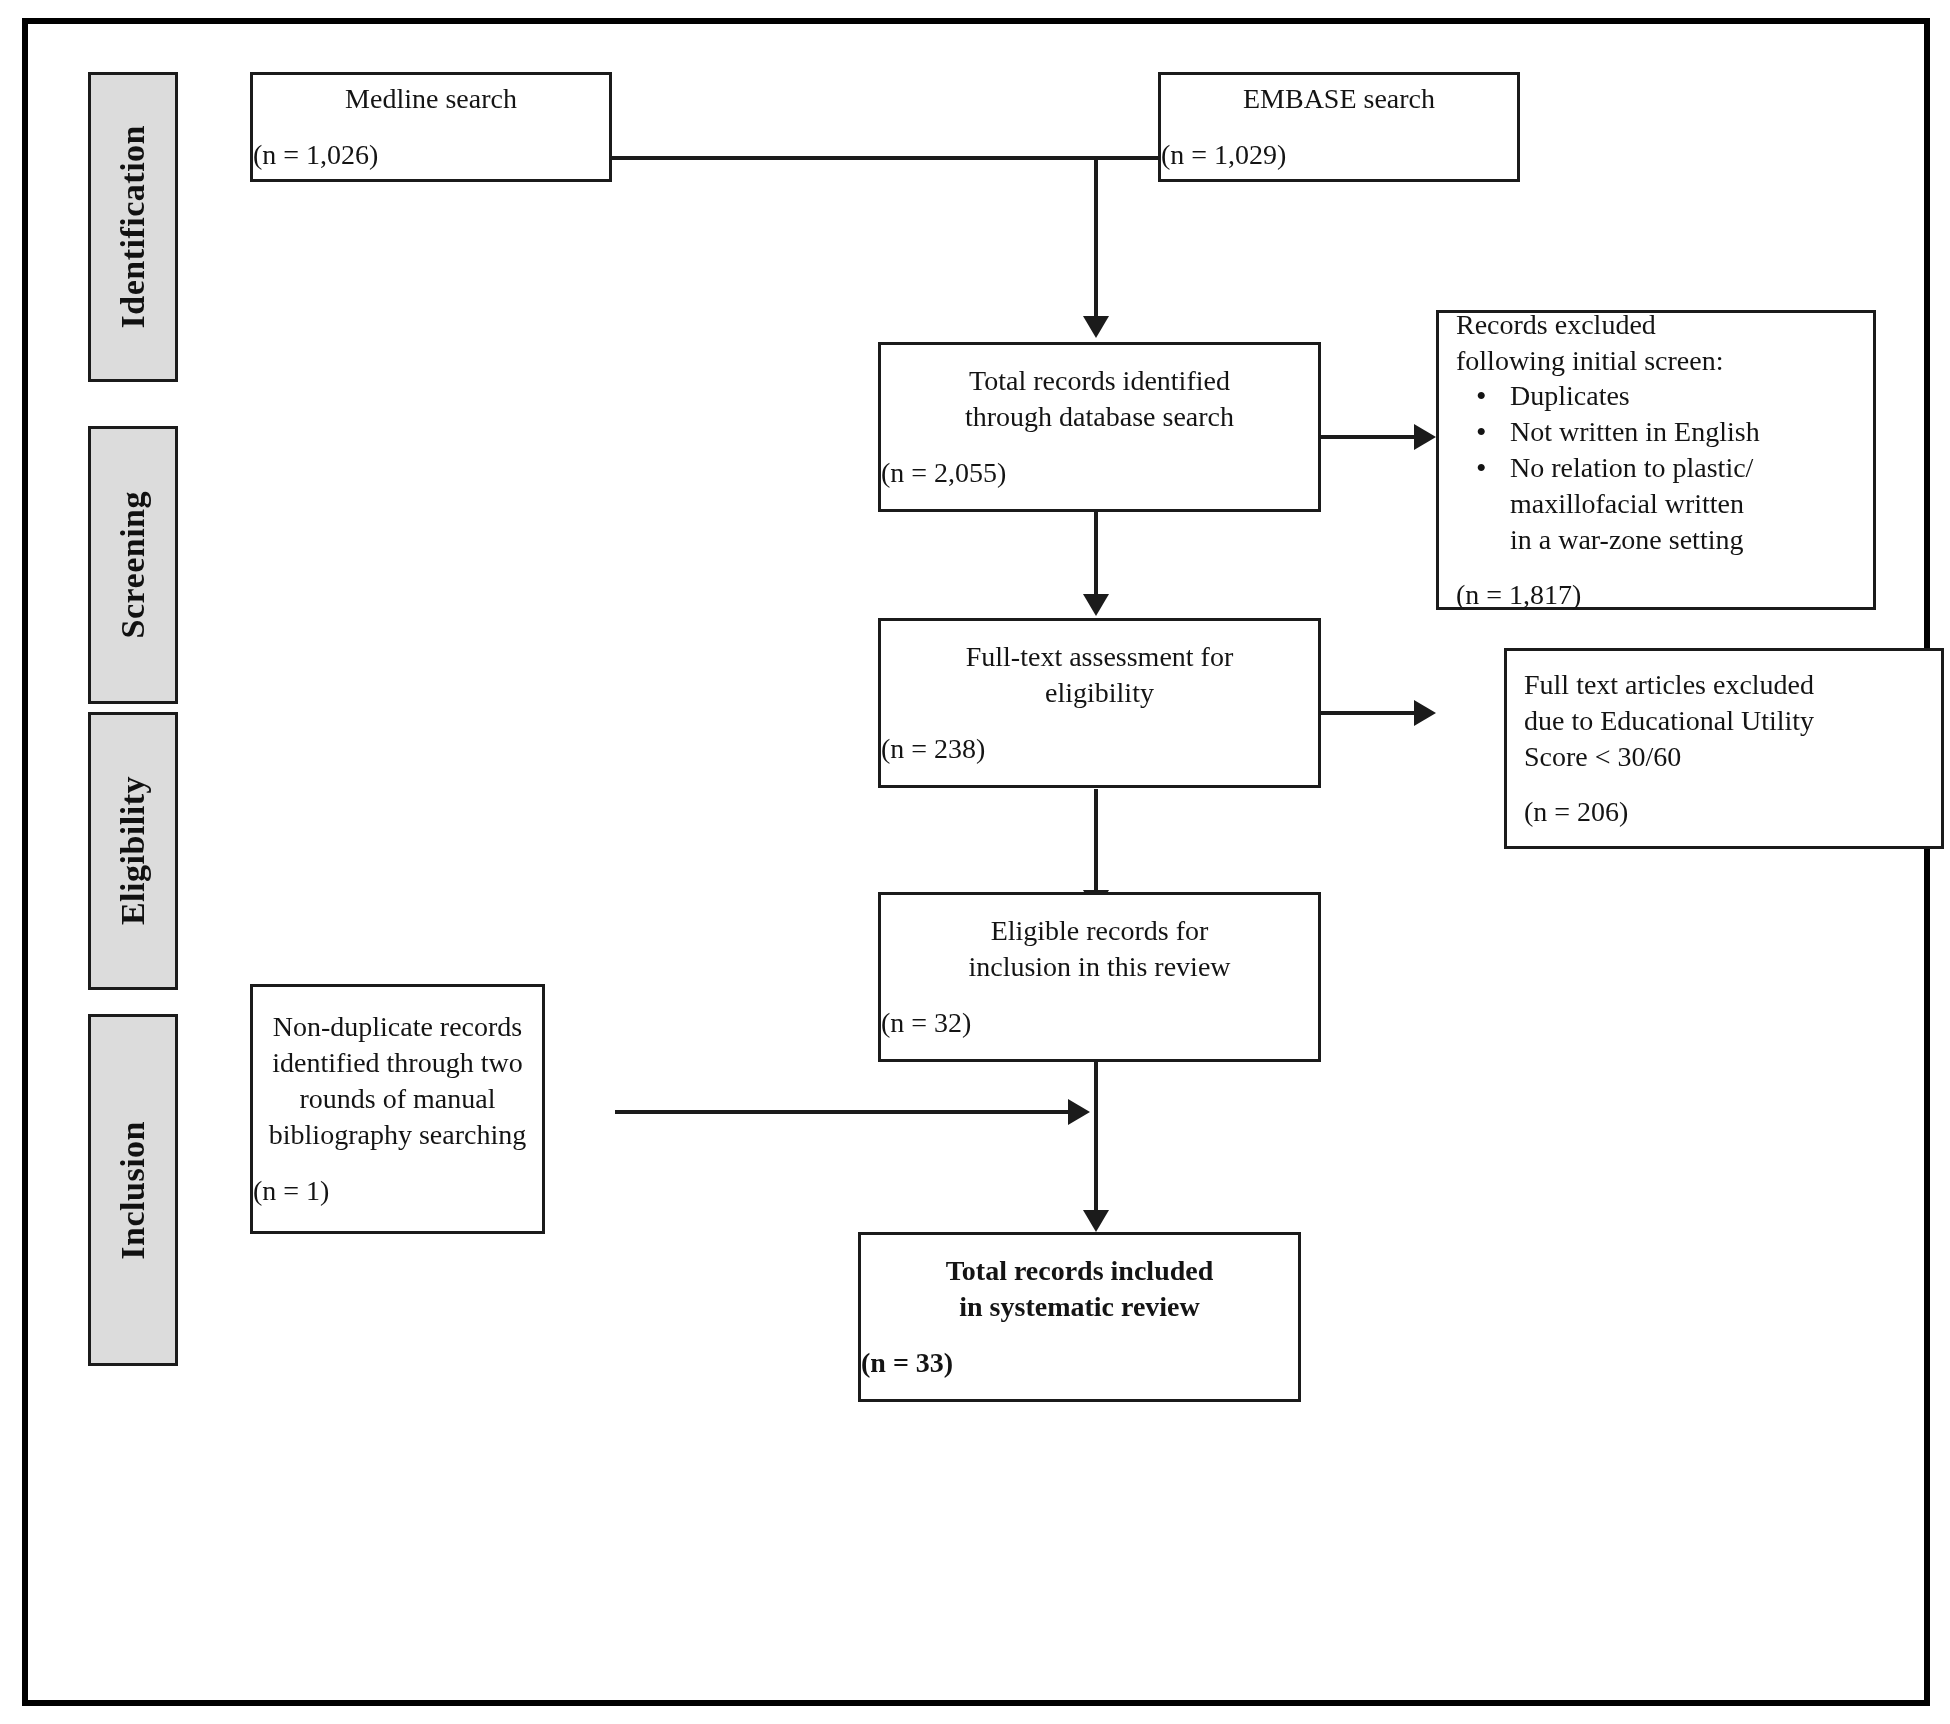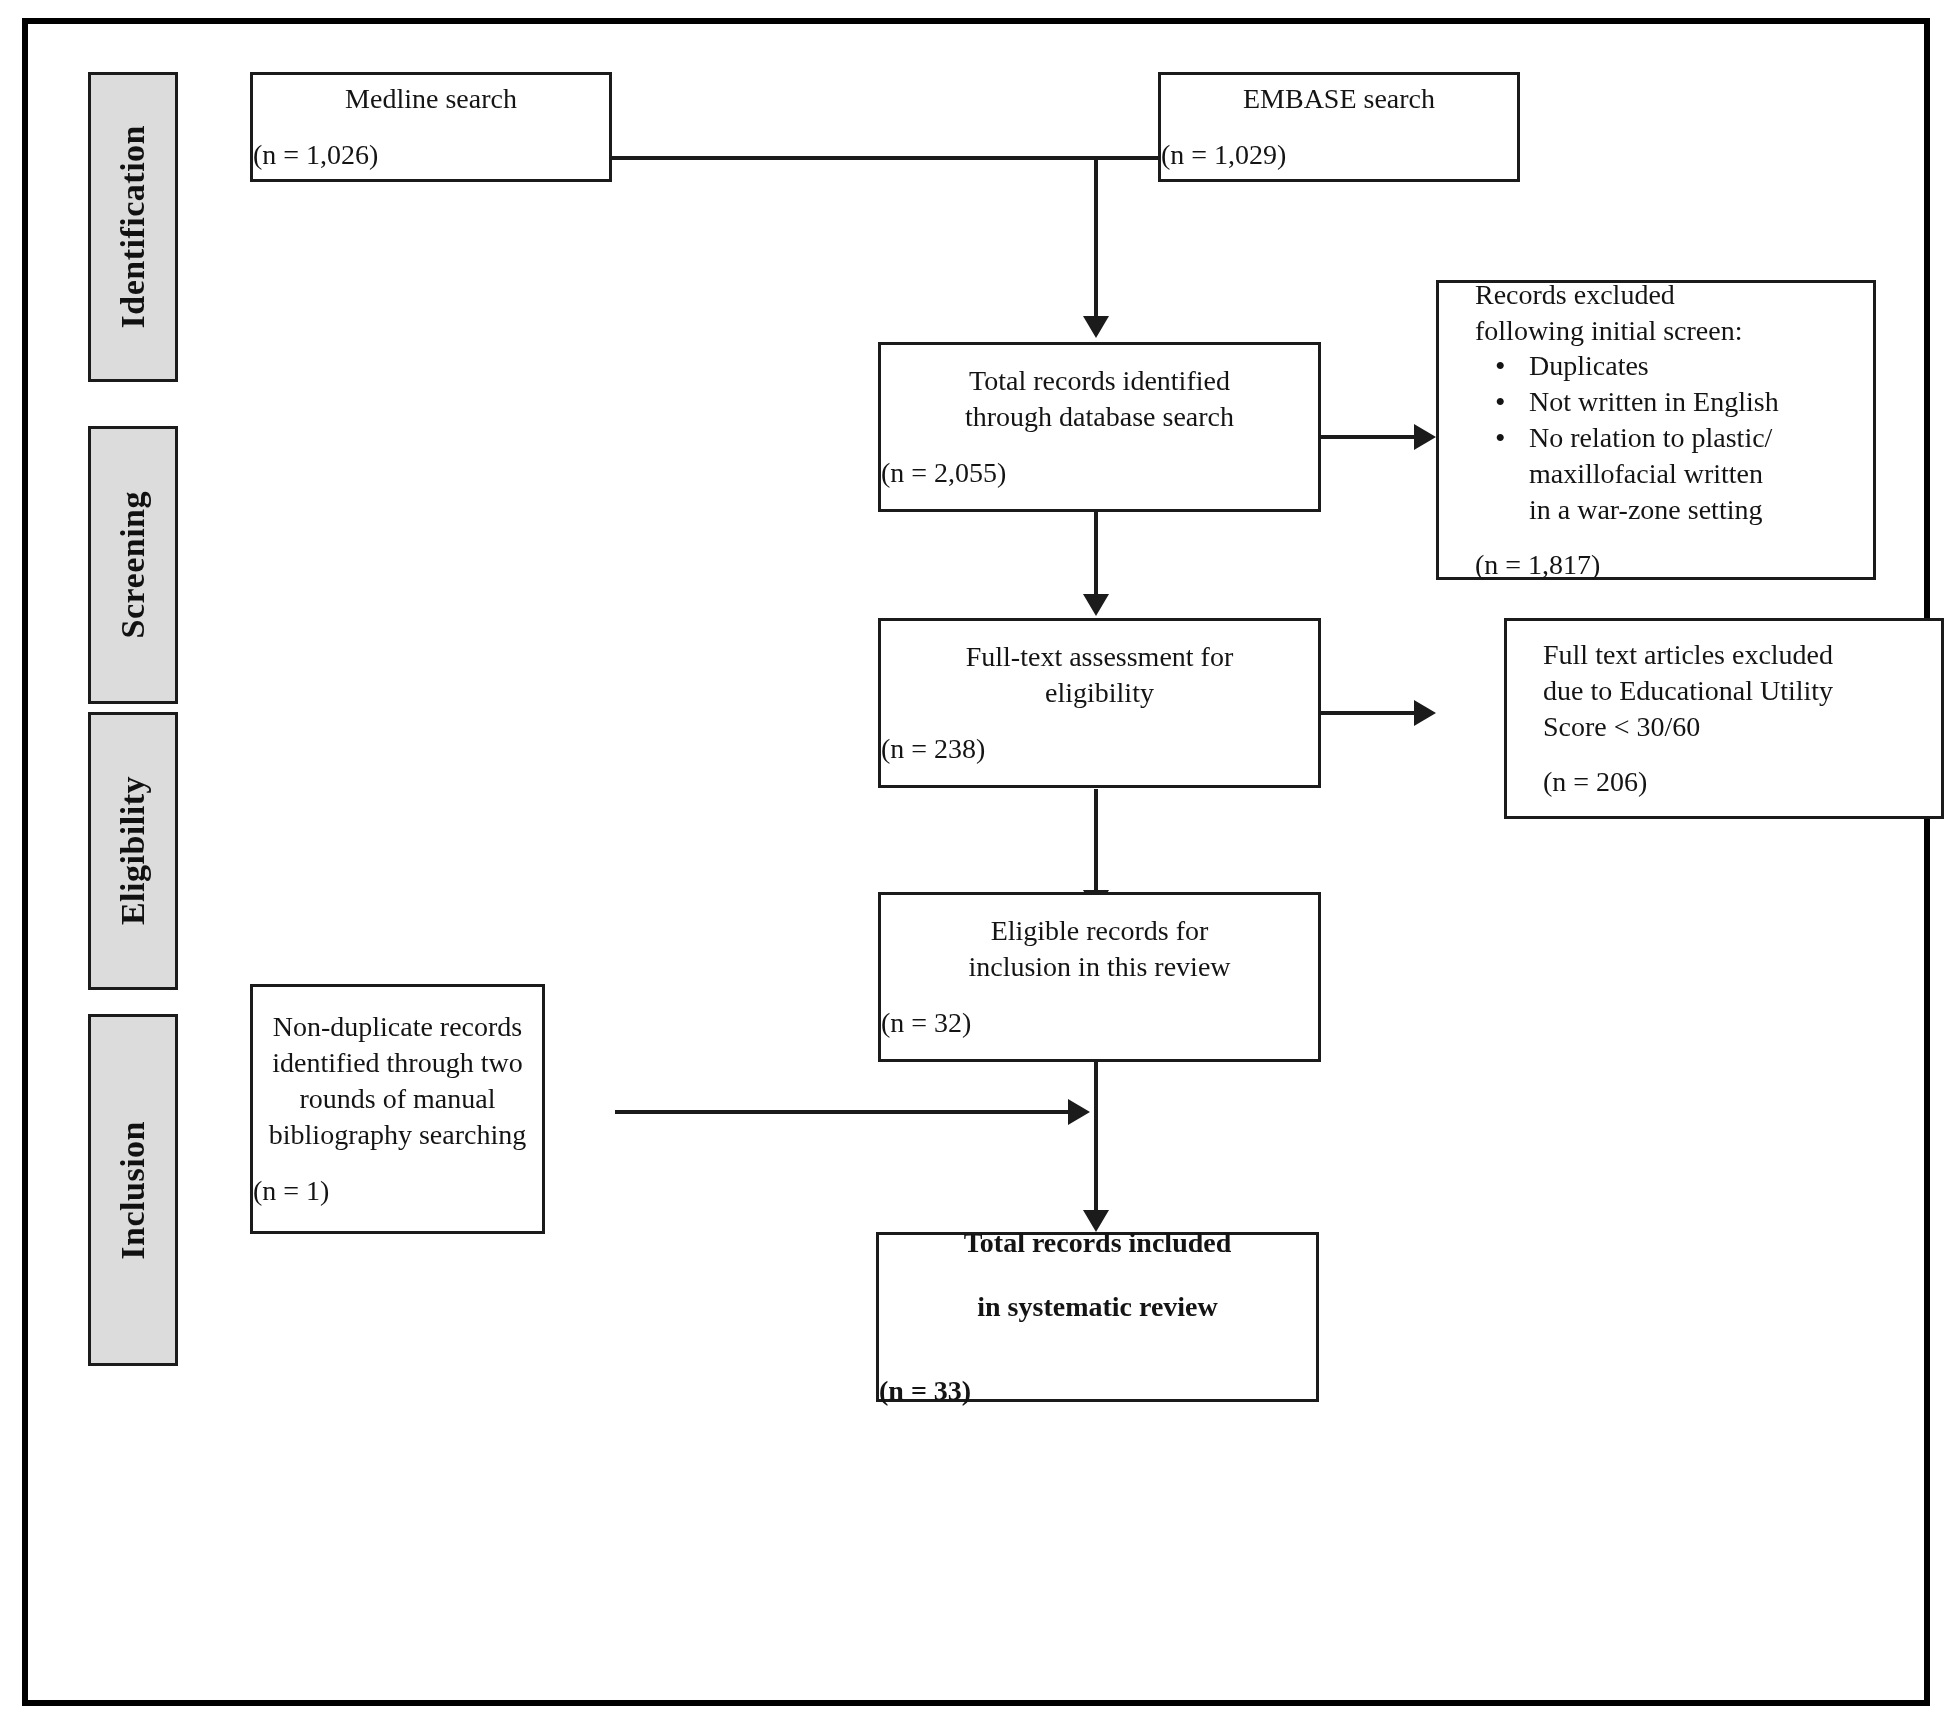--- a/index.html
+++ b/index.html
@@ -39,22 +39,23 @@
     font-size: 28px;
     line-height: 1.28;
   }
   .flow-box.center-text {
     align-items: center;
     text-align: center;
   }
   .flow-box.left-text {
     align-items: flex-start;
     text-align: left;
-    padding-left: 36px;
+    padding-left: 17px;
     padding-right: 14px;
+    margin-top: 30px;
   }
   .flow-box .line { display: block; width: 100%; }
   .flow-box.left-text .line { text-align: left; }
   .flow-box .count {
     display: block;
     width: 100%;
     text-align: left;
     margin-top: 20px;
   }
   .flow-box.bold-box { font-weight: bold; }
@@ -229,20 +230,20 @@
     </div>
 
     <div class="flow-box center-text" style="left:222px; top:960px; width:295px; height:250px;">
       <span class="line">Non-duplicate records</span>
       <span class="line">identified through two</span>
       <span class="line">rounds of manual</span>
       <span class="line">bibliography searching</span>
       <span class="count">(n = 1)</span>
     </div>
 
-    <div class="flow-box center-text bold-box" style="left:848px; top:1208px; width:443px; height:170px;gap:28px;">
+    <div class="flow-box center-text bold-box" style="left:830px; top:1208px; width:443px; height:170px;">
       <span class="line">Total records included</span>
       <span class="line">in systematic review</span>
       <span class="count">(n = 33)</span>
     </div>
 
   </div>
 </div>
 
 </body></html>

